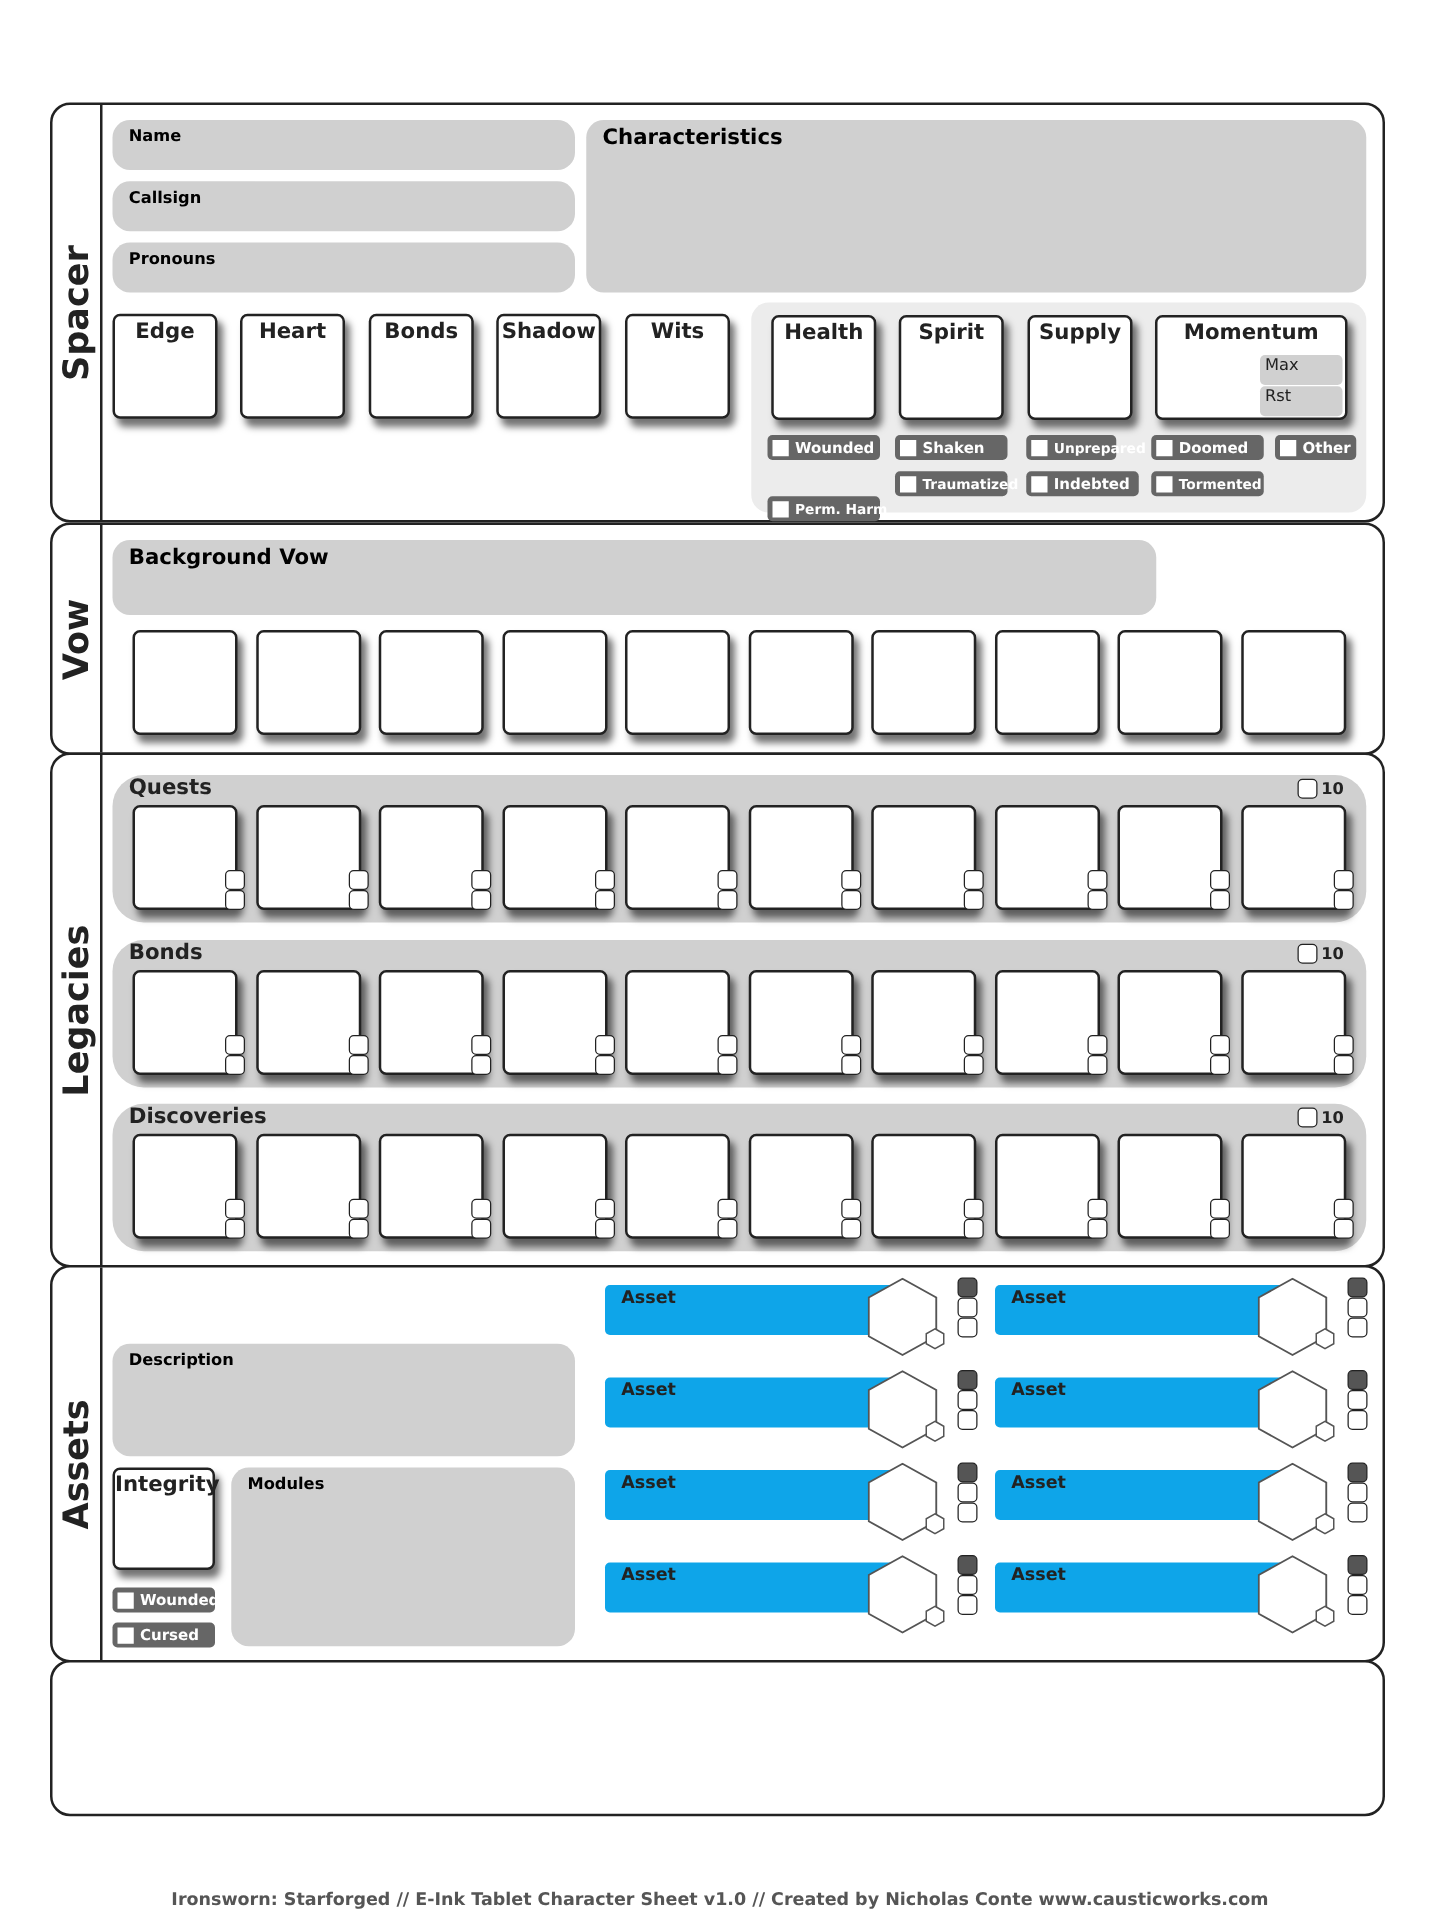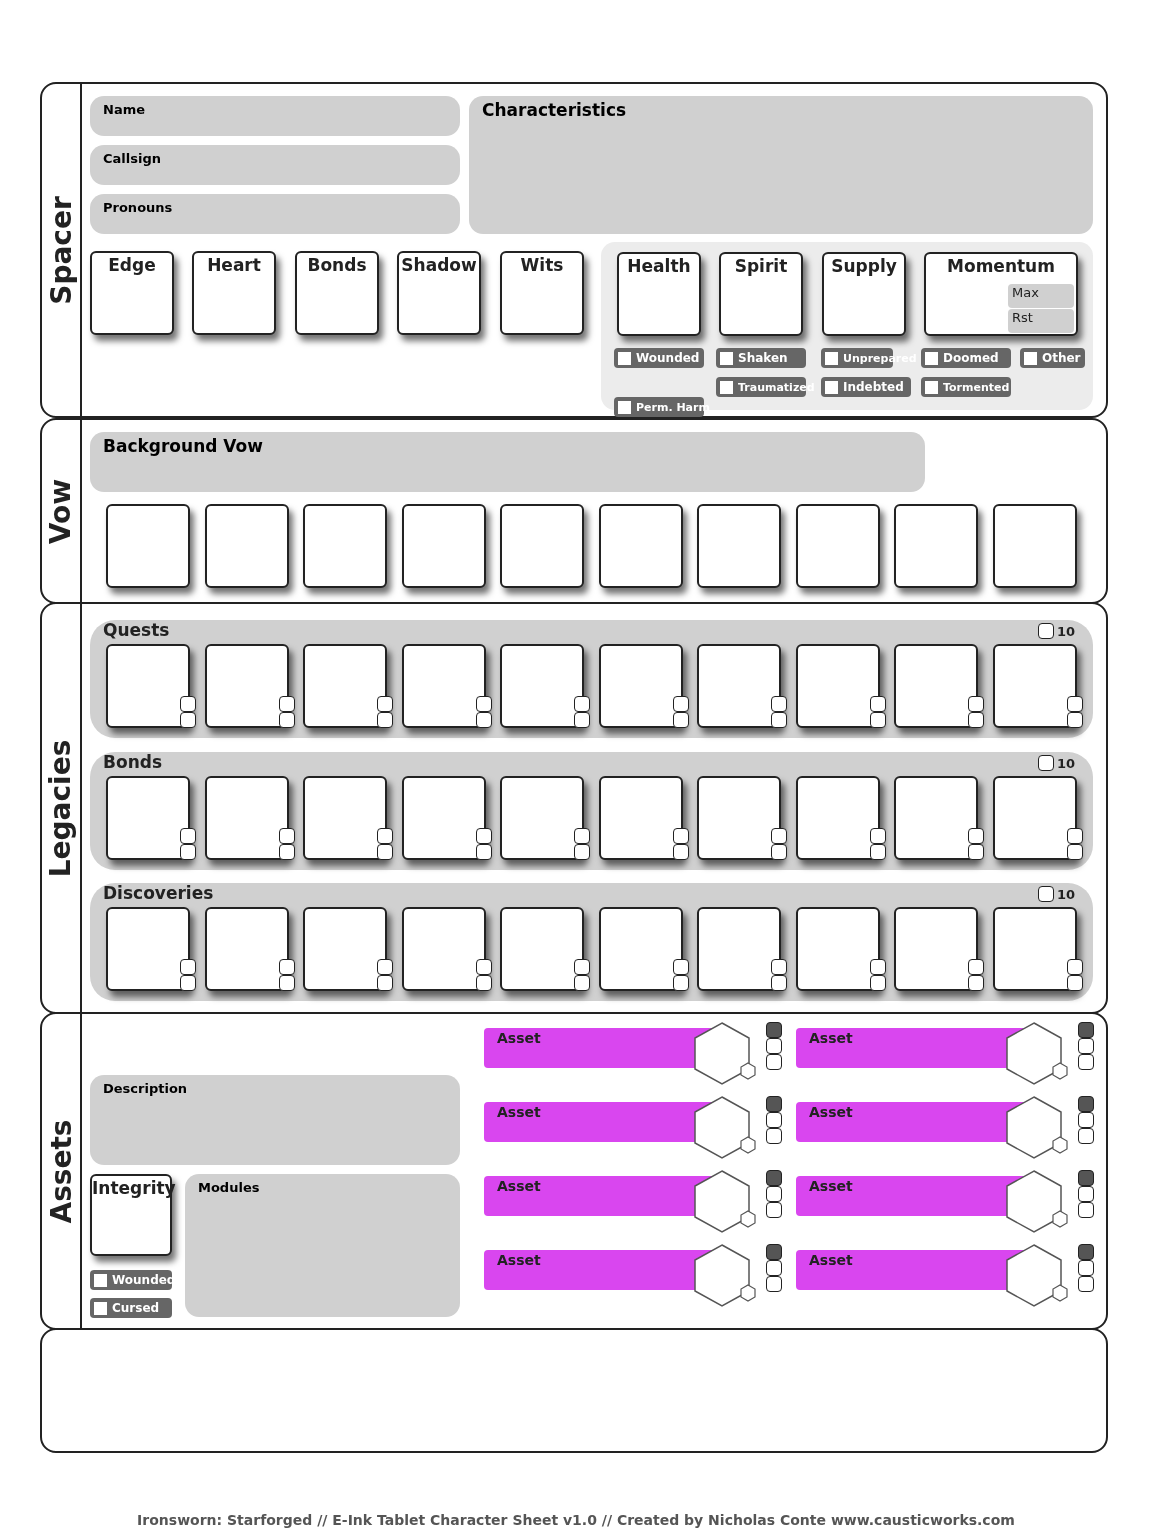--- a/index.html
+++ b/index.html
@@ -13,21 +13,21 @@
 .box{position:absolute;background:#fff;border:2px solid #222;border-radius:6px;box-shadow:4px 6px 6px rgba(0,0,0,.55)}
 .box .title{position:absolute;left:0;right:0;top:2px;text-align:center;font-weight:bold;font-size:17px}
 .tag{position:absolute;height:20px;background:#666;border-radius:4px;color:#fff;font-size:12px;font-weight:bold;display:flex;align-items:center;padding-left:4px;white-space:nowrap}
 .tag .cb{width:13px;height:13px;background:#fff;margin-right:5px;flex:0 0 13px}
 .tick{position:absolute;width:16px;height:16px;background:#fff;border:1.5px solid #222;border-radius:4px}
 .group{position:absolute;background:#d0d0d0;border-radius:25px}
 .group .gl{position:absolute;left:13px;top:0px;font-size:17px;font-weight:bold}
 .ten{position:absolute;right:18px;top:3px;display:flex;align-items:center;font-size:13px;font-weight:bold}
 .ten .sq{width:16px;height:16px;border:1.5px solid #222;border-radius:4px;background:#fff;margin-right:3px}
 .asset{position:absolute;width:300px;height:90px}
-.asset .bar{position:absolute;left:0;top:6px;width:243px;height:40px;background:#d946ef;border-radius:4px}
+.asset .bar{position:absolute;left:0;top:6px;width:243px;height:40px;background:#0ea5e9;border-radius:4px}
 .asset .bar .lbl{position:absolute;left:13px;top:2px;font-size:14px;font-weight:bold}
 .asset svg{position:absolute;left:210px;top:0}
 .asset .pip{position:absolute;left:282px;width:16px;height:16px;border:1.5px solid #222;border-radius:4px;background:#fff}
 .asset .pip.on{background:#555}
 .footer{position:absolute;left:0;right:0;top:1512px;text-align:center;font-size:14px;font-weight:bold;color:#555}
 </style>
 </head>
 <body>
 
 <div class="section" style="top:82px;height:336px;">

